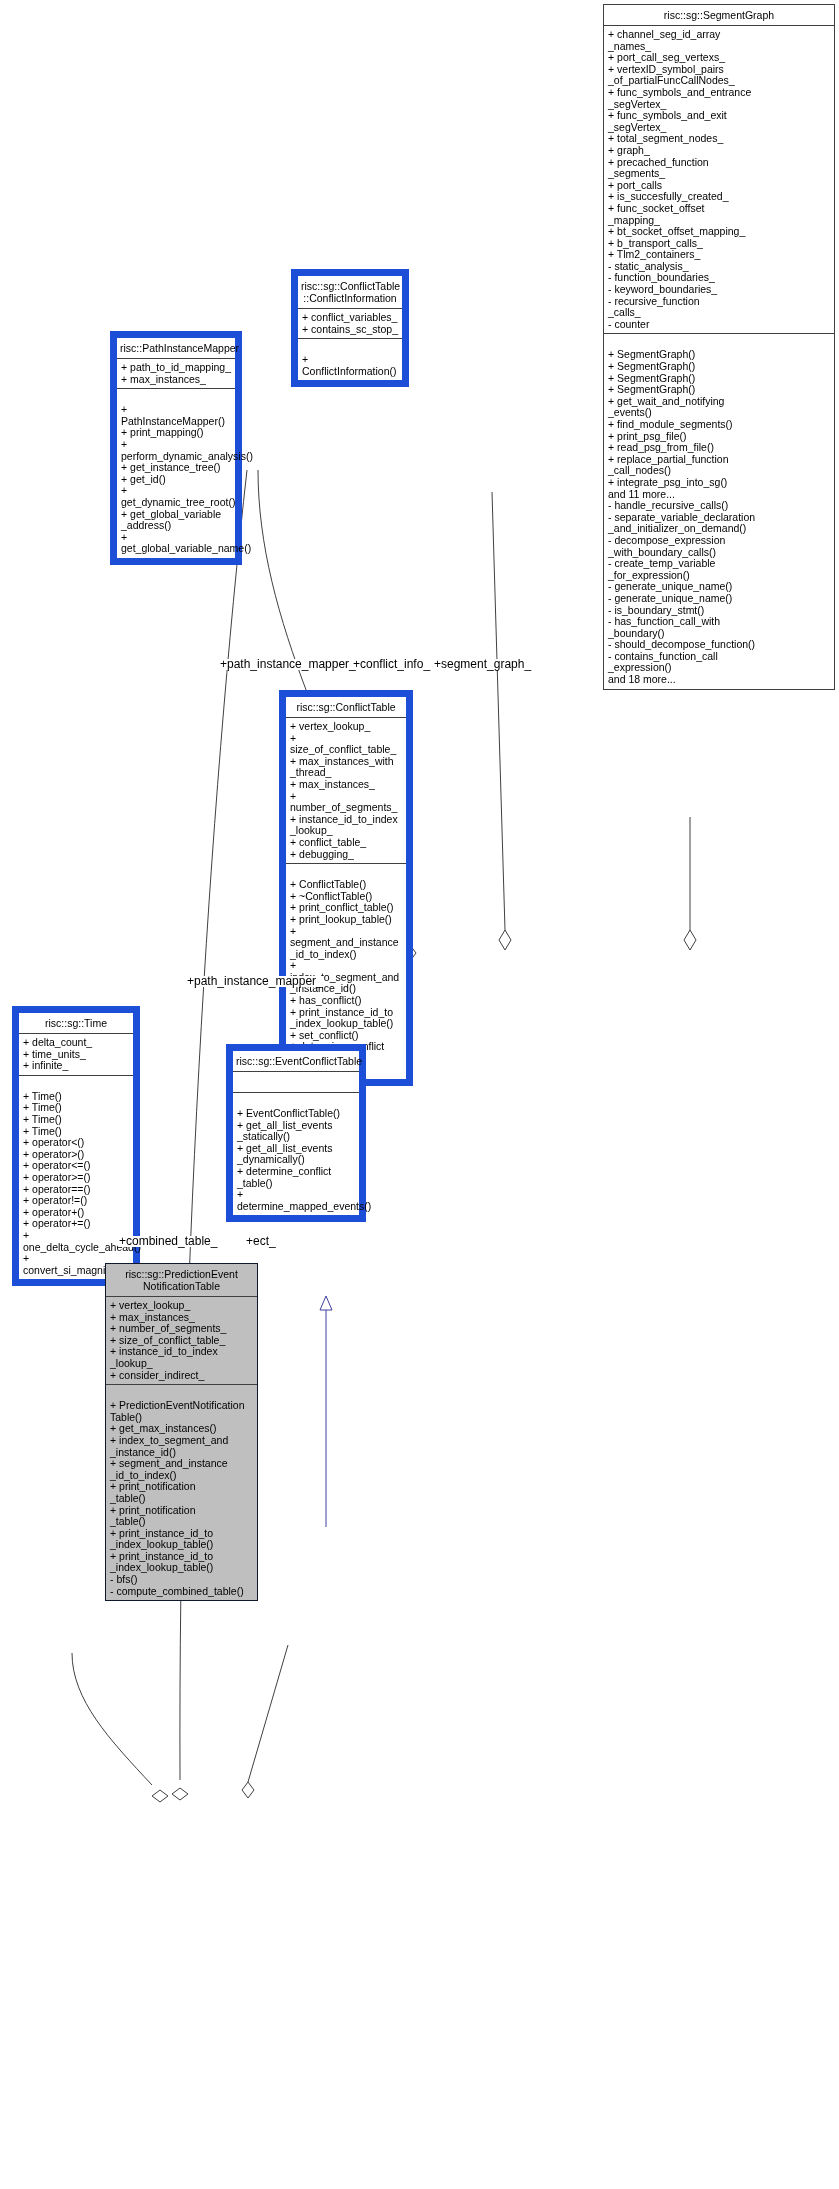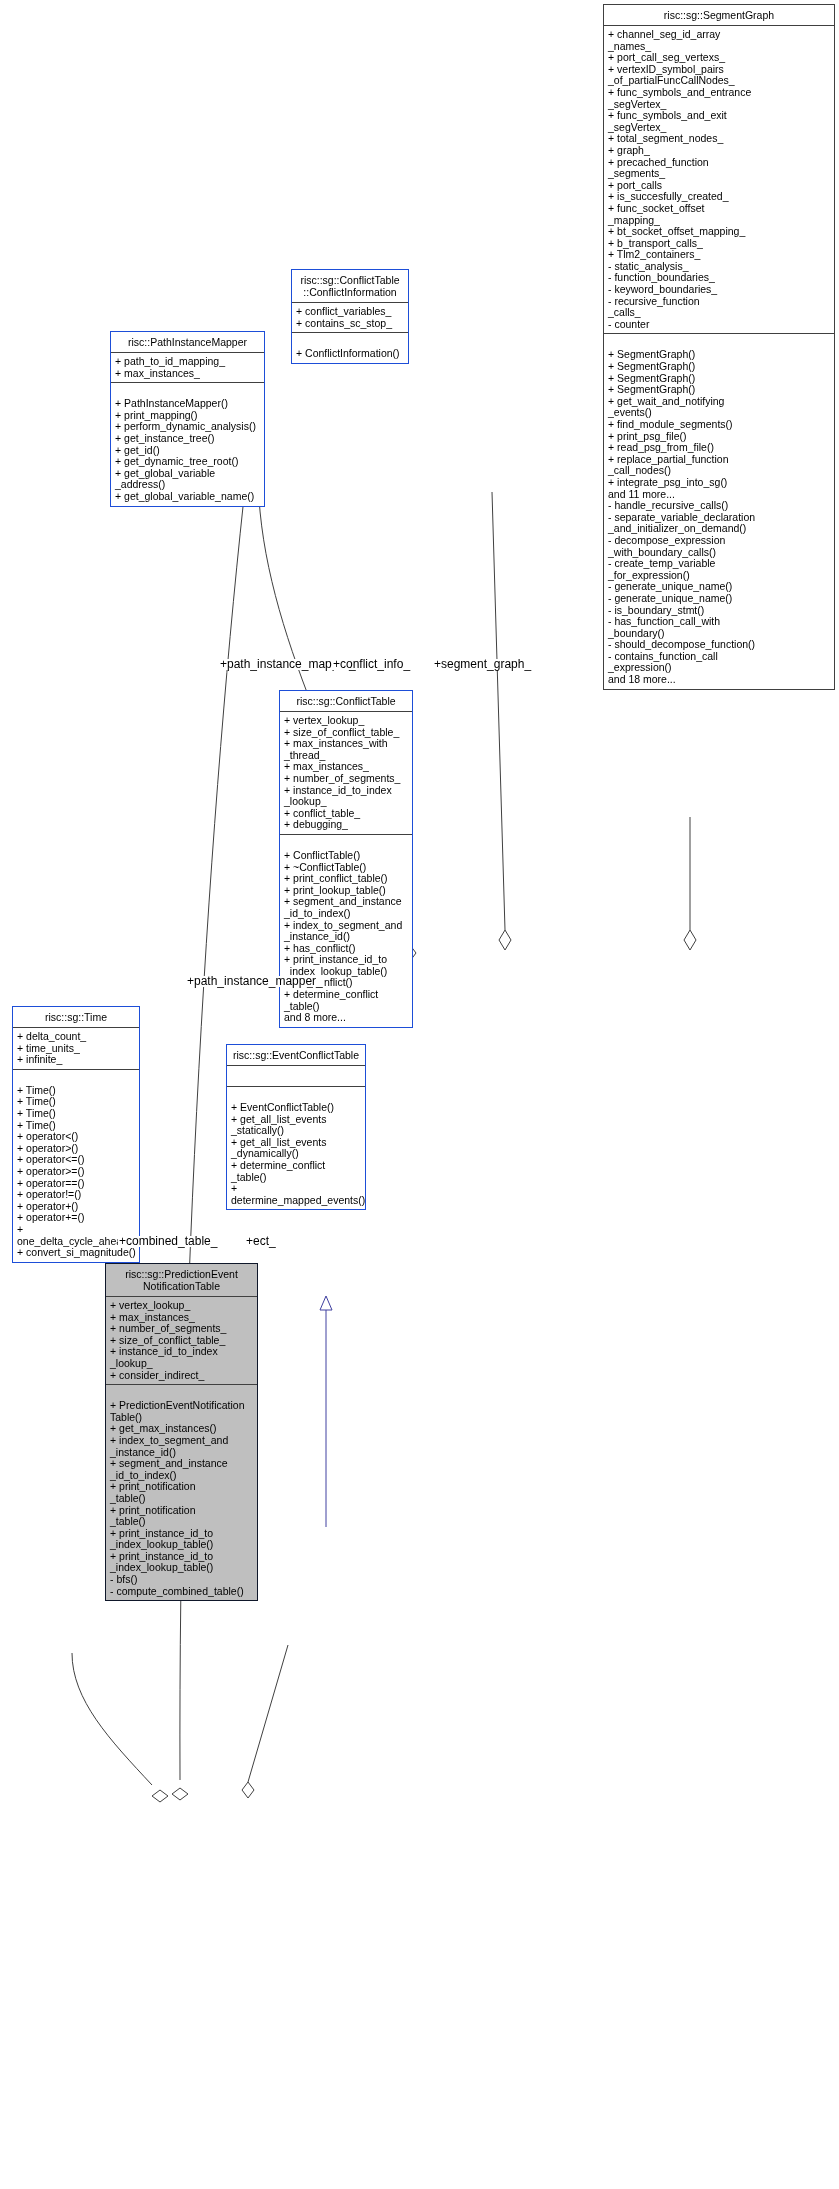--- a/index.html
+++ b/index.html
@@ -16,21 +16,21 @@
     width: 839px;
     height: 2189px;
     background: #ffffff;
     overflow: hidden;
     padding-left: 7px;
   }
   
   .uml-box {
     position: absolute;
     box-sizing: border-box;
-    border: 1px solid #1d4ed8;
+    border: 7px solid #1d4ed8;
     background: #ffffff;
     font-size: 10.5px;
     line-height: 11.6px;
     color: #000000;
   }
   .uml-box.shaded {
     background: #bfbfbf;
     border: 1px solid #0f172a;
   }
   .uml-box.thick {
@@ -171,21 +171,21 @@
       <div class="uml-row">- is_boundary_stmt()</div>
       <div class="uml-row">- has_function_call_with
 _boundary()</div>
       <div class="uml-row">- should_decompose_function()</div>
       <div class="uml-row">- contains_function_call
 _expression()</div>
       <div class="uml-row">and 18 more...</div>
     </div>
   </div>
 
-  <div class="uml-box" style="left:110px; top:331px; width:155px;">
+  <div class="uml-box" style="left:110px; top:331px; width:132px;">
     <div class="uml-title">risc::PathInstanceMapper</div>
     <div class="uml-section">
       <div class="uml-row">+ path_to_id_mapping_</div>
       <div class="uml-row">+ max_instances_</div>
     </div>
     <div class="uml-section">
       <div class="uml-row">+ PathInstanceMapper()</div>
       <div class="uml-row">+ print_mapping()</div>
       <div class="uml-row">+ perform_dynamic_analysis()</div>
       <div class="uml-row">+ get_instance_tree()</div>
@@ -310,21 +310,21 @@
 _index_lookup_table()</div>
       <div class="uml-row">+ print_instance_id_to
 _index_lookup_table()</div>
       <div class="uml-row">- bfs()</div>
       <div class="uml-row">- compute_combined_table()</div>
     </div>
   </div>
 
   <div class="edge-label" style="left:219px; top:659px;">+path_instance_mapper_</div>
 
-  <div class="edge-label" style="left:332px; top:659px;">+conflict_info_</div>
+  <div class="edge-label" style="left:352px; top:659px;">+conflict_info_</div>
 
   <div class="edge-label" style="left:433px; top:659px;">+segment_graph_</div>
 
   <div class="edge-label" style="left:186px; top:976px;">+path_instance_mapper_</div>
 
   <div class="edge-label" style="left:74px; top:1236px;margin-left:44px;">+combined_table_</div>
 
   <div class="edge-label" style="left:245px; top:1236px;">+ect_</div>
 
 </div>

